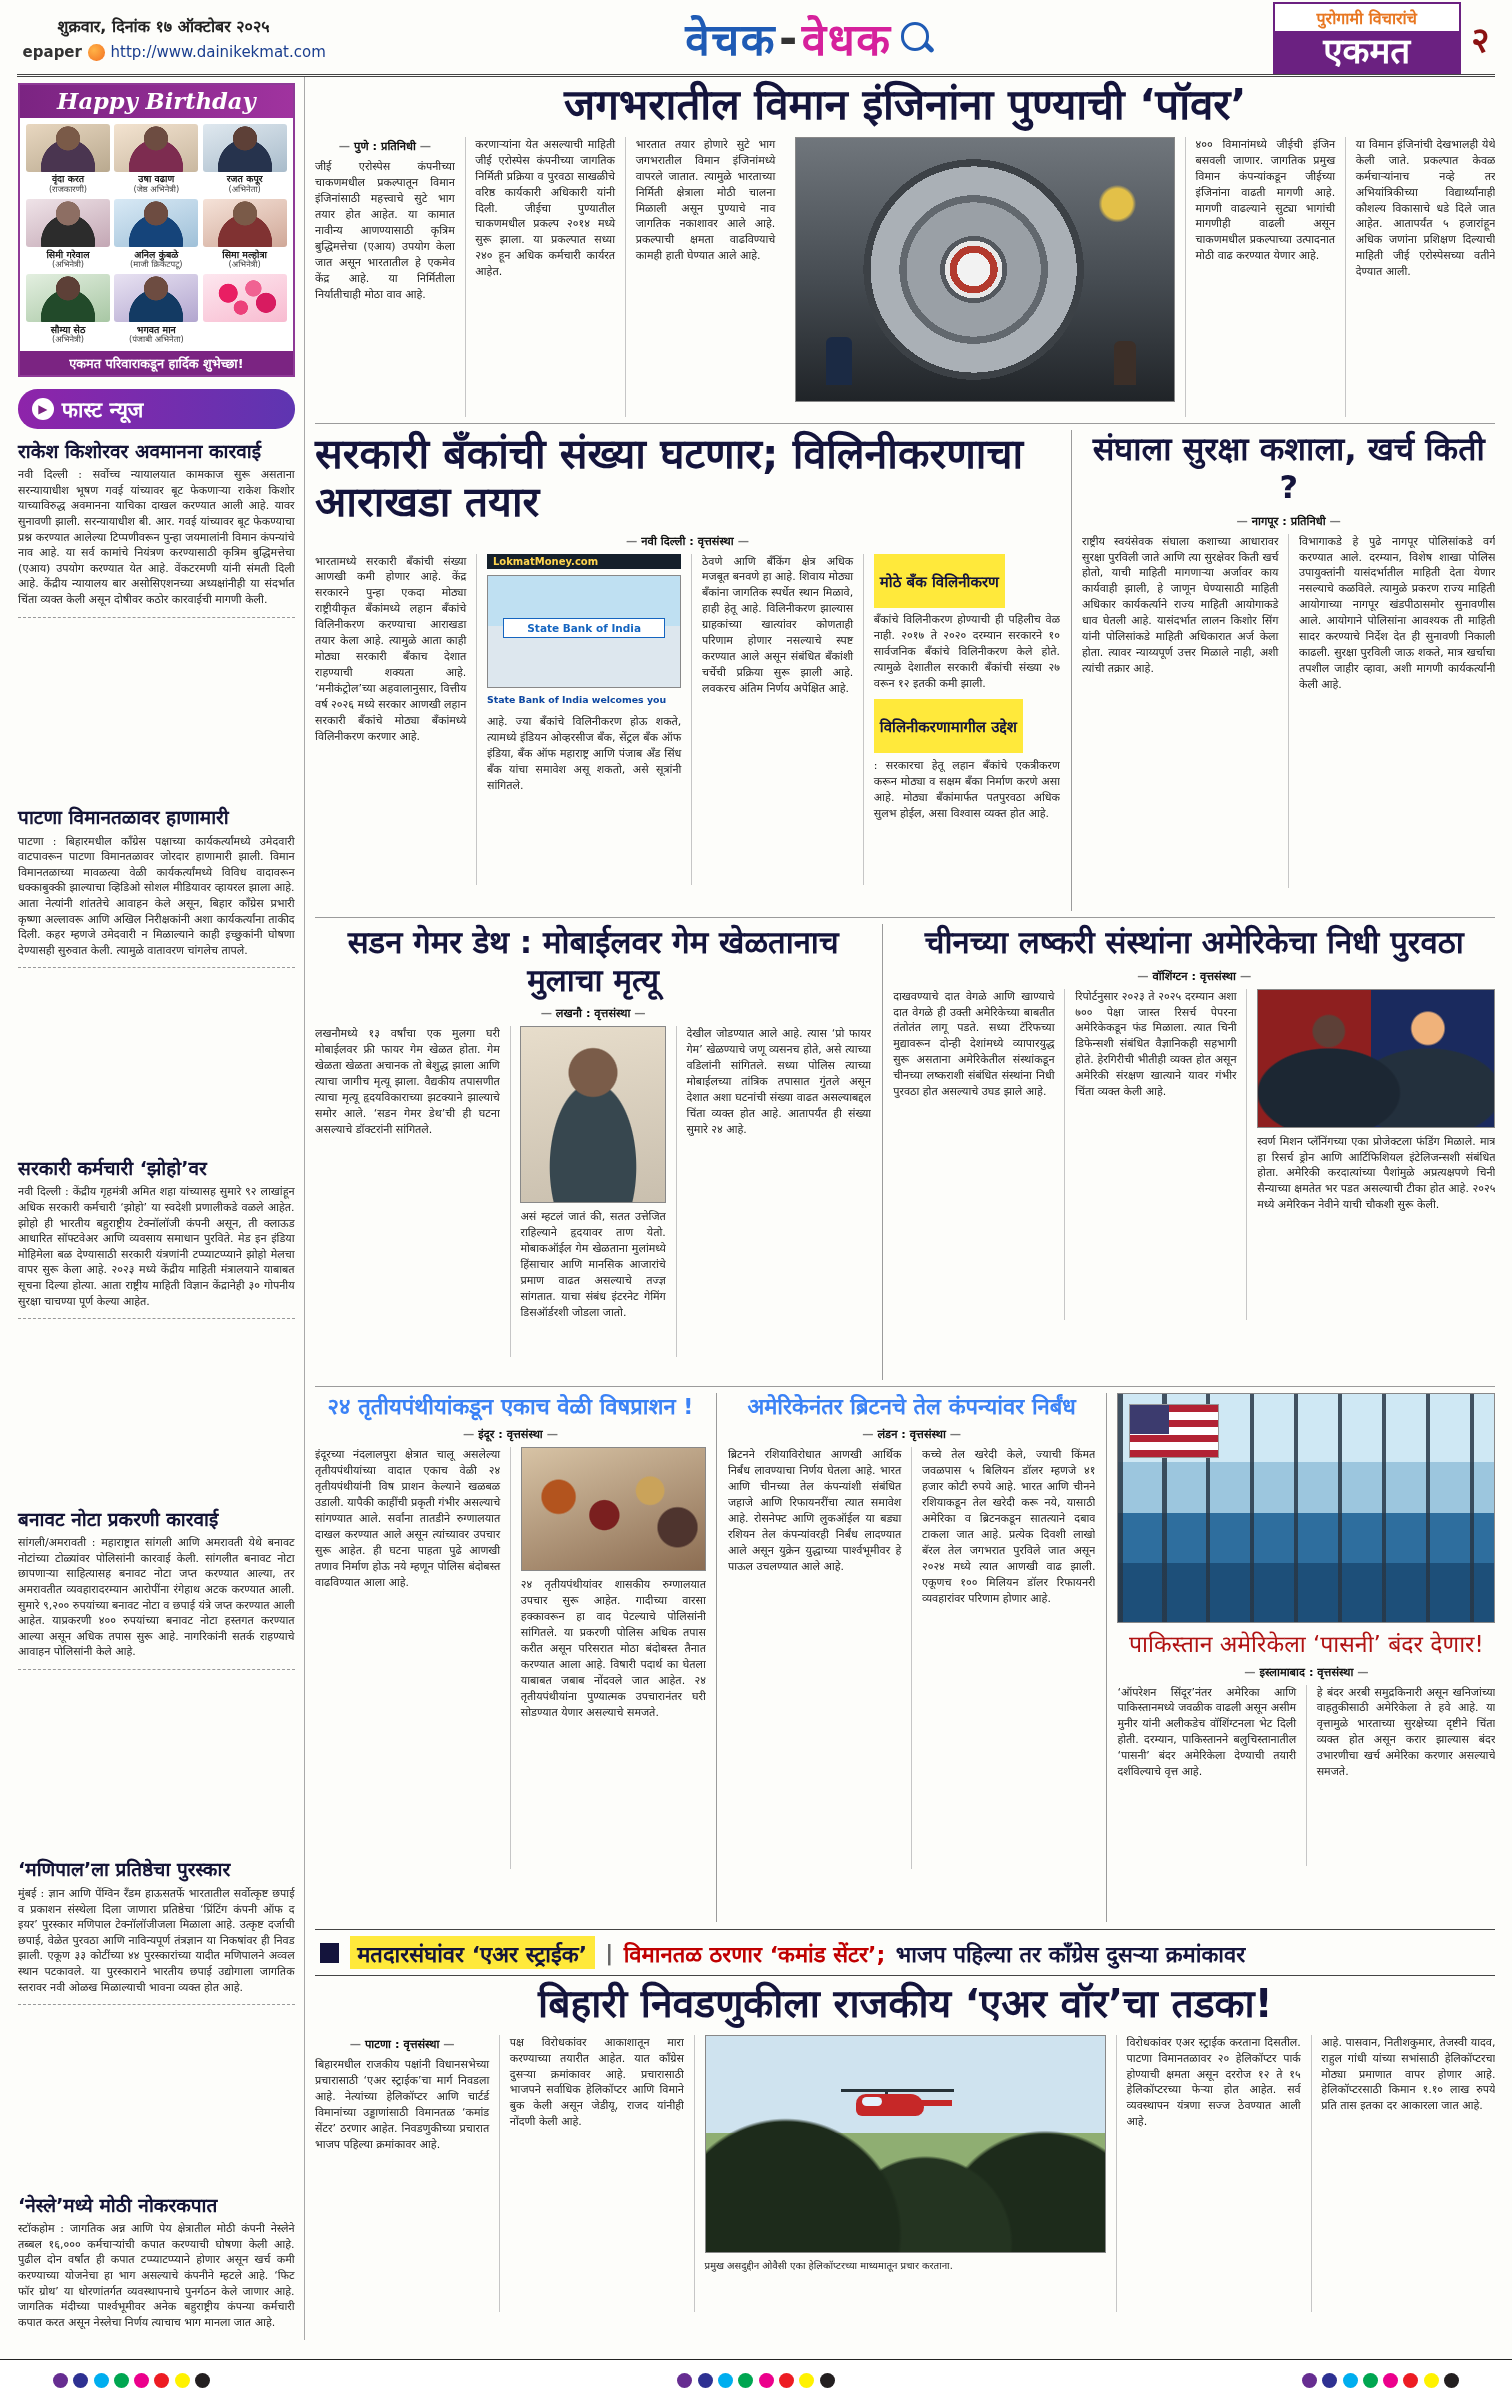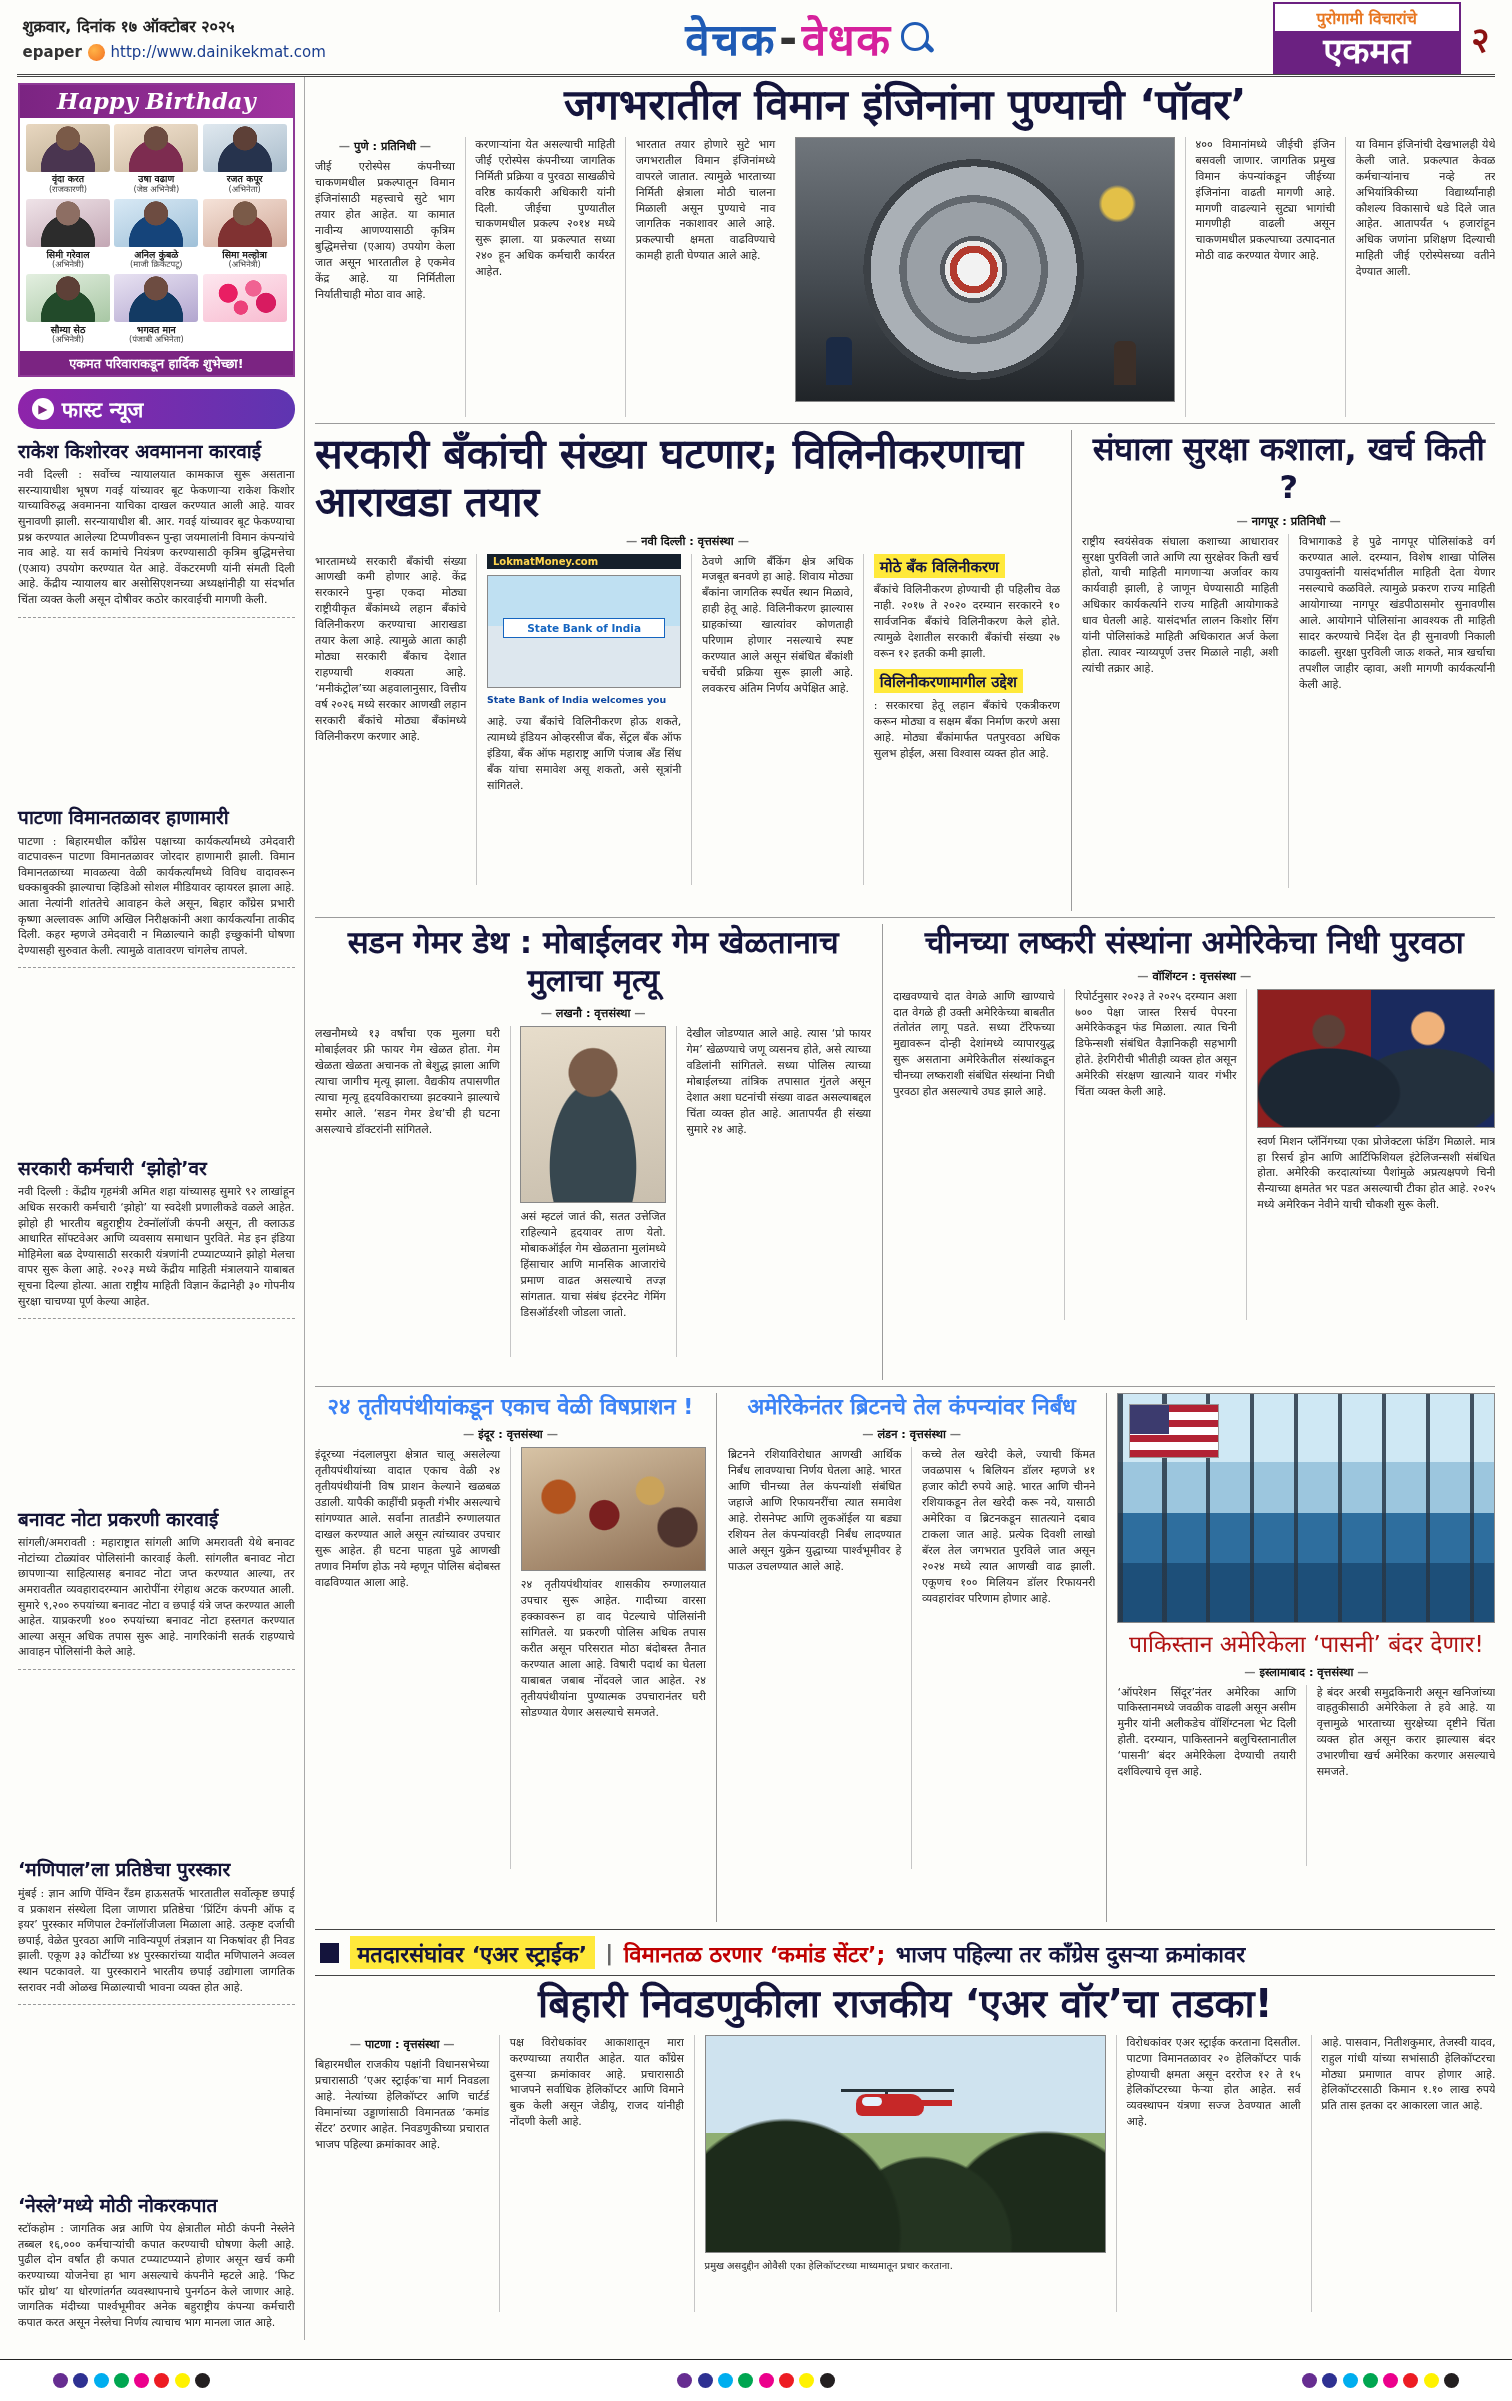--- a/index.html
+++ b/index.html
@@ -5,21 +5,21 @@
   * { margin:0; padding:0; box-sizing:border-box; }
   html,body { background:#e8e8e4; }
   body { font-family:"DejaVu Sans", sans-serif; }
   .page { width:1512px; height:2401px; background:#fdfdfa; margin:0 auto; position:relative;
           padding:7.5px 16.6px 0 16.6px; overflow:hidden; color:#1b1b1b; }
 
   
   .masthead { display:flex; align-items:center; justify-content:space-between;
               border-bottom:3px double #444; padding:3px 6px 7.5px 6px; height:69px; }
   .mh-left { width:324px; }
-  .mh-date { font-size:16px; font-weight:bold; color:#222; }
+  .mh-date { font-size:16px; font-weight:bold; color:#222;margin-left:35px; }
   .mh-epaper { display:flex; align-items:center; gap:6px; margin-top:6px; font-size:15px; }
   .mh-epaper .lbl { color:#333; font-weight:bold; }
   .link-ico { width:16.6px; height:16.6px; border-radius:50%; background:radial-gradient(circle at 35% 35%, #ffb347, #f36f21); display:inline-block; }
   .mh-url { color:#1a3e8f; }
   .mh-logo { font-size:44px; font-weight:bold; letter-spacing:1.5px; display:flex; align-items:center; gap:3px; }
   .lg-1 { color:#1f5bb5; } .lg-sep { color:#333; } .lg-2 { color:#d6219c; }
   .mag { position:relative; width:35px; height:35px; display:inline-block; margin-left:4.5px; }
   .mag::before { content:""; position:absolute; left:1.5px; top:1.5px; width:22.6px; height:22.6px;
                  border:3.8px solid #1f5bb5; border-radius:50%; }
   .mag::after { content:""; position:absolute; left:24px; top:24px; width:12px; height:4.5px;
@@ -108,21 +108,21 @@
   .bank-body { height:331px; overflow:hidden; }
   .bank-body .tcol { flex:1; }
   .bank-photo-wrap { flex:0 0 215px; display:flex; flex-direction:column; gap:6px; }
   .bank-topbar { background:#15202b; color:#ffd54f; font-size:10px; font-weight:bold; padding:2.3px 6px; }
   .bank-img { height:113px; border:0.8px solid #888; position:relative;
       background:linear-gradient(180deg,#bfe0f2 0 45%, #dde7ee 45% 100%); }
   .bank-sign { position:absolute; left:8%; top:38%; right:8%; background:#fff; border:1.5px solid #1565c0;
       color:#1565c0; font-weight:bold; font-size:10.5px; text-align:center; padding:3px 1.5px; }
   .bank-caption { font-size:9.4px; font-weight:bold; color:#0d47a1; }
   .ybox-col { flex:0 0 197px; display:flex; flex-direction:column; gap:7.5px; }
-  .ybox-title { background:#ffe93b; font-weight:bold; font-size:15px; color:#14143c; padding:2px 6px; display:inline-block; }
+  .ybox-title { background:#ffe93b; font-weight:bold; font-size:15px; color:#14143c; padding:17px 6px; display:inline-block; }
   .ybox p { font-size:11px; line-height:1.45; text-align:justify; margin-top:4.5px; }
   .rss-sec h1 { font-size:32px; text-align:center; color:#14143c; line-height:1.2; margin-bottom:6px; }
   .rss-body { height:354px; overflow:hidden; }
   .rss-body .tcol { flex:1; }
 
   
   .band3 { display:flex; height:463px; }
   .gamer-sec { flex:1 1 48%; padding-right:10.5px; }
   .china-sec { flex:1 1 52%; border-left:0.8px solid #9b9b9b; padding-left:10.5px; }
   .gamer-sec h1, .china-sec h1 { font-size:31px; text-align:center; color:#14143c; line-height:1.22; margin-bottom:6px; }

